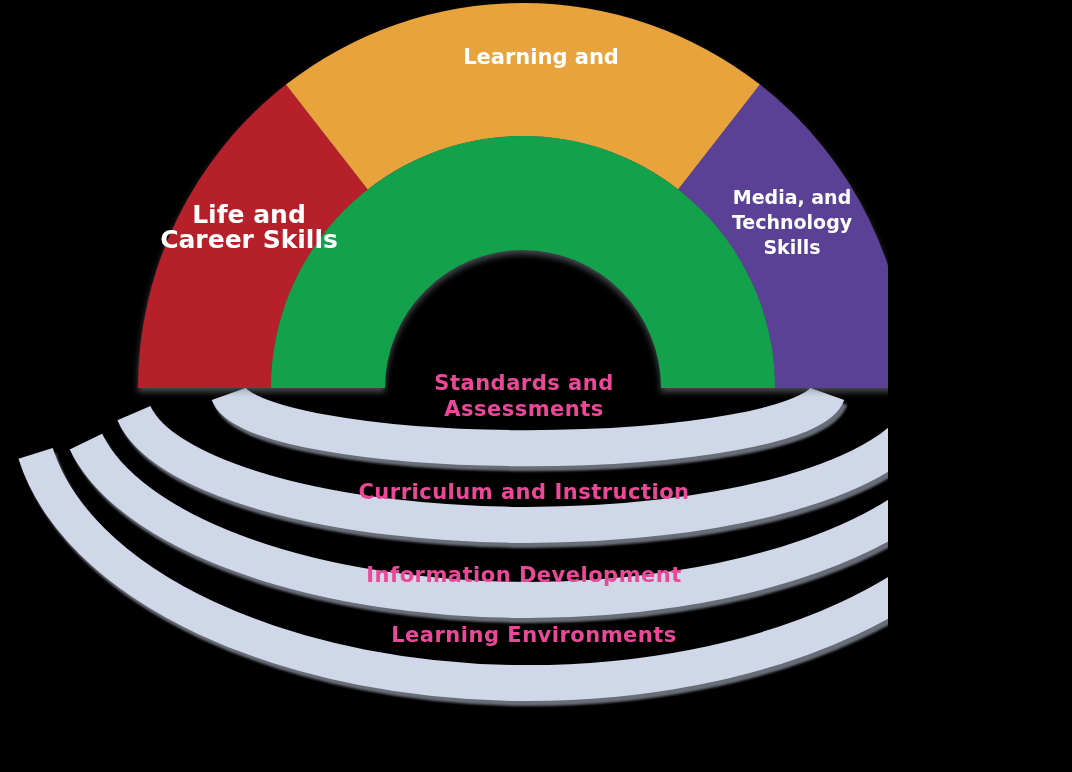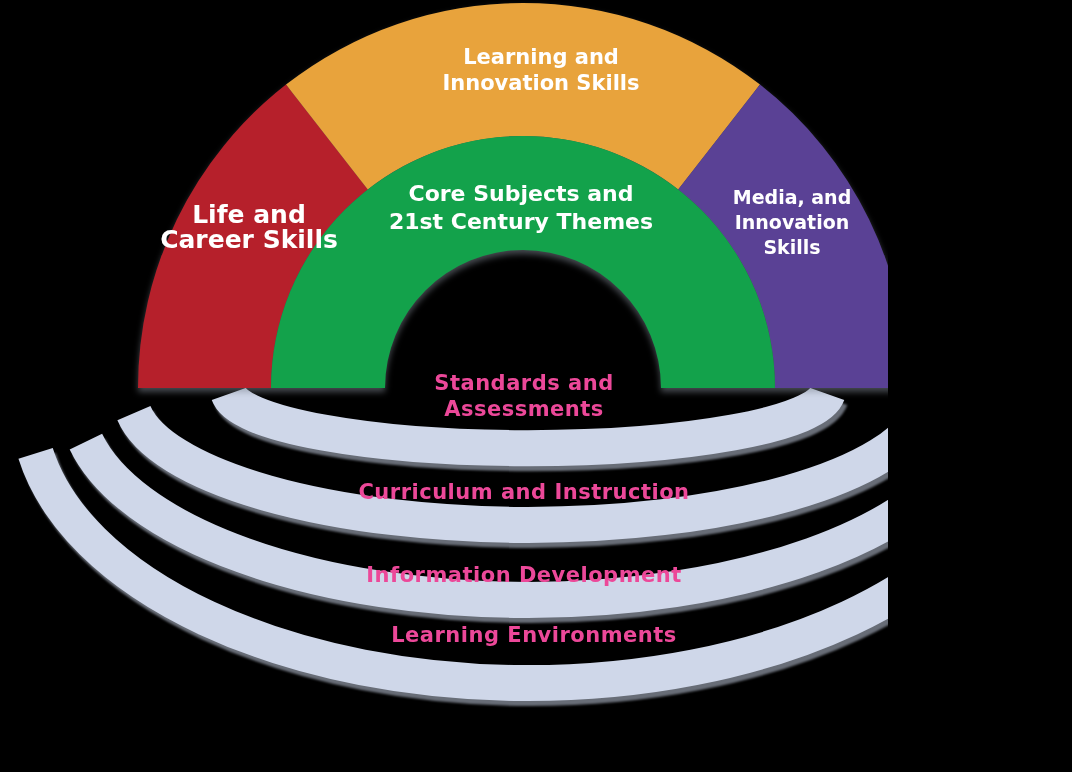--- a/index.html
+++ b/index.html
@@ -43,38 +43,33 @@
     <g class="arch-group">
       <path d="M 286.0 84.6 A 385 385 0 0 0 138 388 L 271 388 A 252 252 0 0 1 367.8 189.4 Z" fill="#b6202b"></path>
       <path d="M 760 84.6 A 385 385 0 0 0 286 84.6 L 367.8 189.4 A 252 252 0 0 1 678.2 189.4 Z" fill="#e8a33c"></path>
       <path d="M 908 388 A 385 385 0 0 0 760 84.6 L 678.2 189.4 A 252 252 0 0 1 775 388 Z" fill="#5a4195"></path>
       <path d="M 775 388 A 252 252 0 0 0 271 388 L 385 388 A 138 138 0 0 1 661 388 Z" fill="#13a24b"></path>
     </g>
   </svg>
 
   <div class="label arch-label lbl-learning">
     <span class="line">Learning and</span>
-    <span class="line">Innovation Skills</span>
   </div>
 
   <div class="label arch-label lbl-life">
     <span class="line">Life and</span>
     <span class="line">Career Skills</span>
   </div>
 
   <div class="label arch-label lbl-info">
     <span class="line">Media, and</span>
-    <span class="line">Innovation</span>
+    <span class="line">Technology</span>
     <span class="line">Skills</span>
   </div>
 
-  <div class="label arch-label lbl-core">
-    <span class="line">Core Subjects and</span>
-    <span class="line">21st Century Themes</span>
-  </div>
 
   <div class="label ring-label lbl-ring1">
     <span class="line">Standards and</span>
     <span class="line">Assessments</span>
   </div>
 
   <div class="label ring-label lbl-ring2">
     <span class="line">Curriculum and Instruction</span>
   </div>
 

